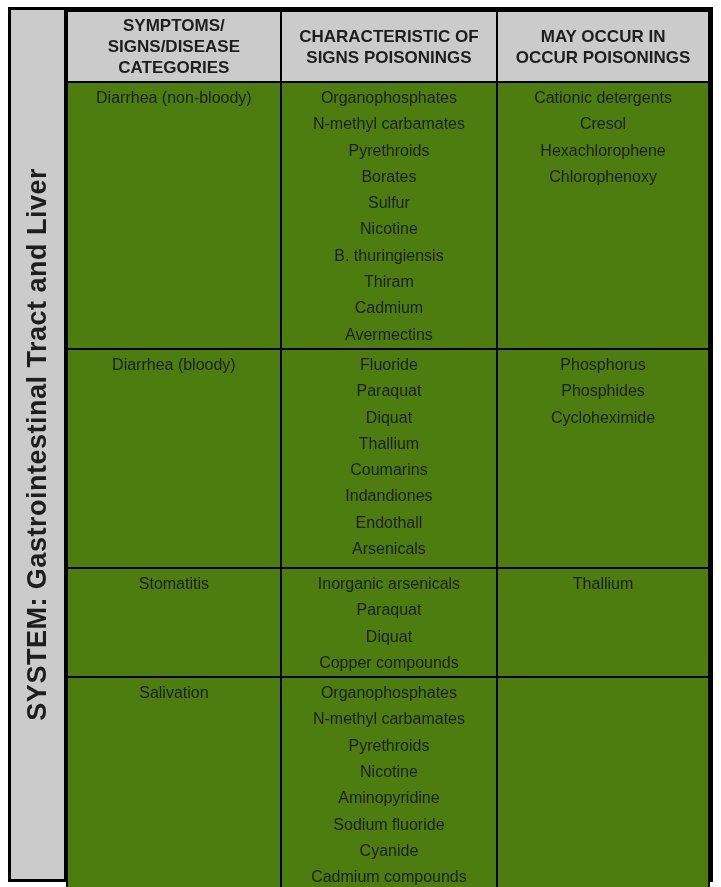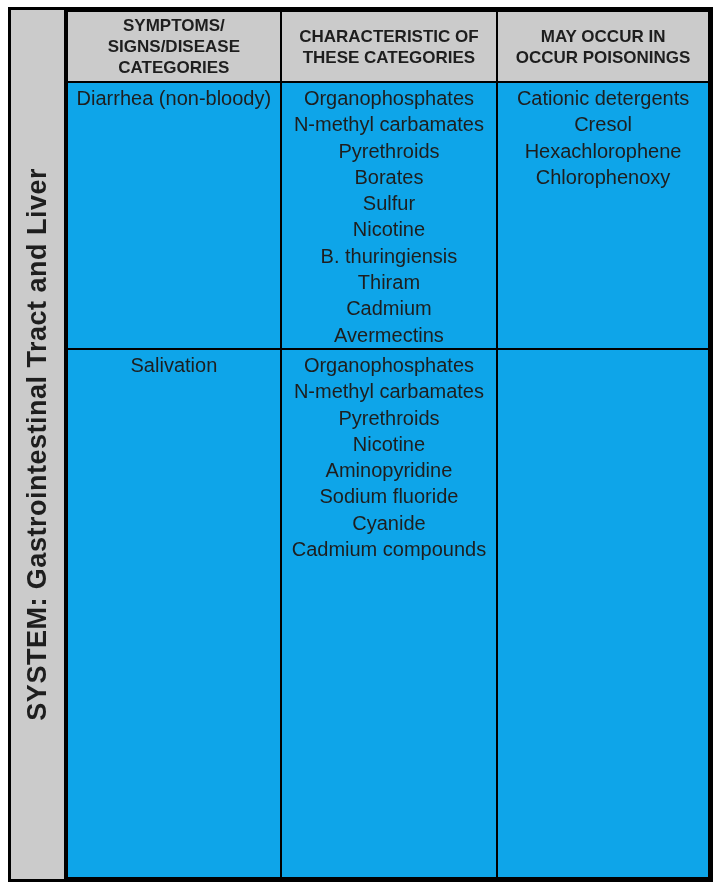--- a/index.html
+++ b/index.html
@@ -64,25 +64,25 @@
     font-weight: bold;
     font-size: 17px;
     line-height: 21px;
     vertical-align: middle;
     padding: 3px 2px;
     height: 70px;
     box-sizing: border-box;
   }
   .poison-table td {
     vertical-align: top;
-    font-size: 20px;
+    font-size: 16px;
     line-height: 26.3px;
     padding: 2px 4px 0 4px;
     box-sizing: border-box;
-    background: #0ea5e9;
+    background: #4d7c0f;
   }
   tr.row-0 td { height: 265px; }
   tr.row-1 td { height: 219px; }
   tr.row-2 td { height: 106px; }
 </style>
 </head>
 <body>
 
 <div class="page">
   <div class="outer-frame">
@@ -96,21 +96,21 @@
         <col class="c1">
           <col class="c2">
           <col class="c3">
       </colgroup>
       <thead>
         <tr>
           <th>SYMPTOMS/
 SIGNS/DISEASE
 CATEGORIES</th>
           <th>CHARACTERISTIC OF
-THESE CATEGORIES</th>
+SIGNS POISONINGS</th>
           <th>MAY OCCUR IN
 OCCUR POISONINGS</th>
         </tr>
       </thead>
       <tbody>
         <tr class="row-0">
           <td>Diarrhea (non-bloody)</td>
           <td>Organophosphates
 N-methyl carbamates
 Pyrethroids
@@ -119,20 +119,42 @@
 Nicotine
 B. thuringiensis
 Thiram
 Cadmium
 Avermectins</td>
           <td>Cationic detergents
 Cresol
 Hexachlorophene
 Chlorophenoxy</td>
         </tr>
+        <tr class="row-1">
+          <td>Diarrhea (bloody)</td>
+          <td>Fluoride
+Paraquat
+Diquat
+Thallium
+Coumarins
+Indandiones
+Endothall
+Arsenicals</td>
+          <td>Phosphorus
+Phosphides
+Cycloheximide</td>
+        </tr>
+        <tr class="row-2">
+          <td>Stomatitis</td>
+          <td>Inorganic arsenicals
+Paraquat
+Diquat
+Copper compounds</td>
+          <td>Thallium</td>
+        </tr>
         <tr class="row-3">
           <td>Salivation</td>
           <td>Organophosphates
 N-methyl carbamates
 Pyrethroids
 Nicotine
 Aminopyridine
 Sodium fluoride
 Cyanide
 Cadmium compounds</td>

